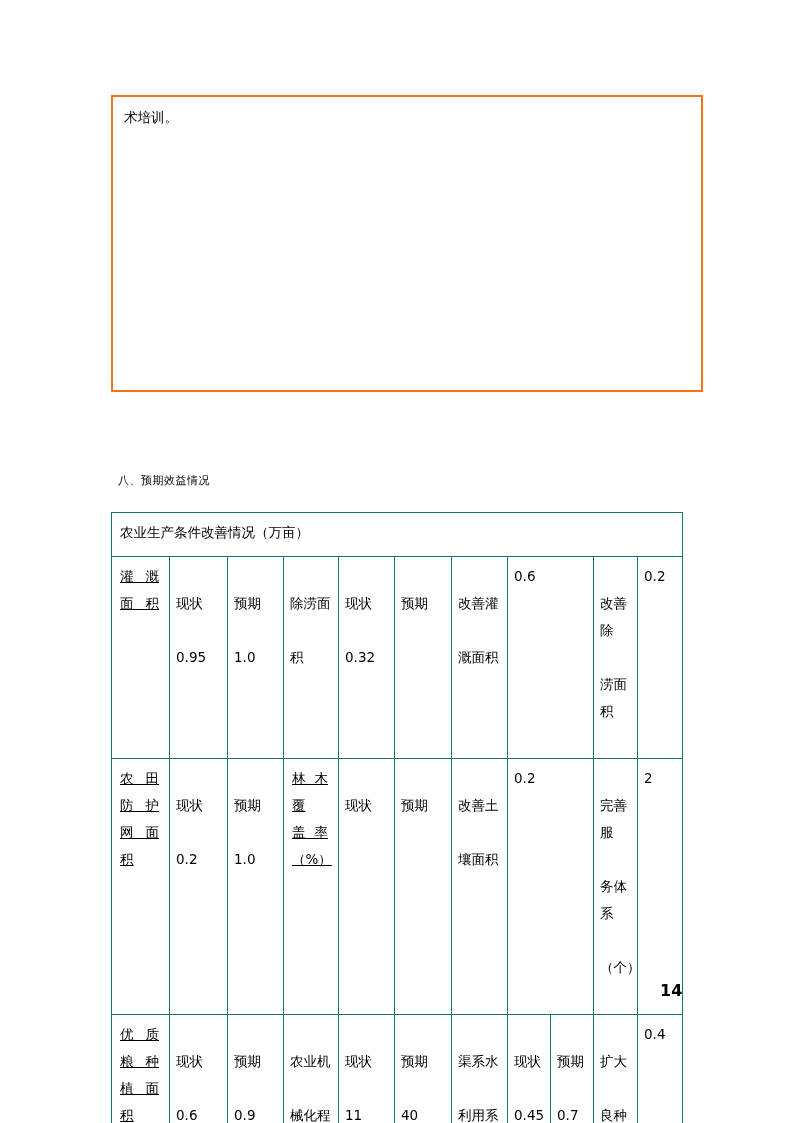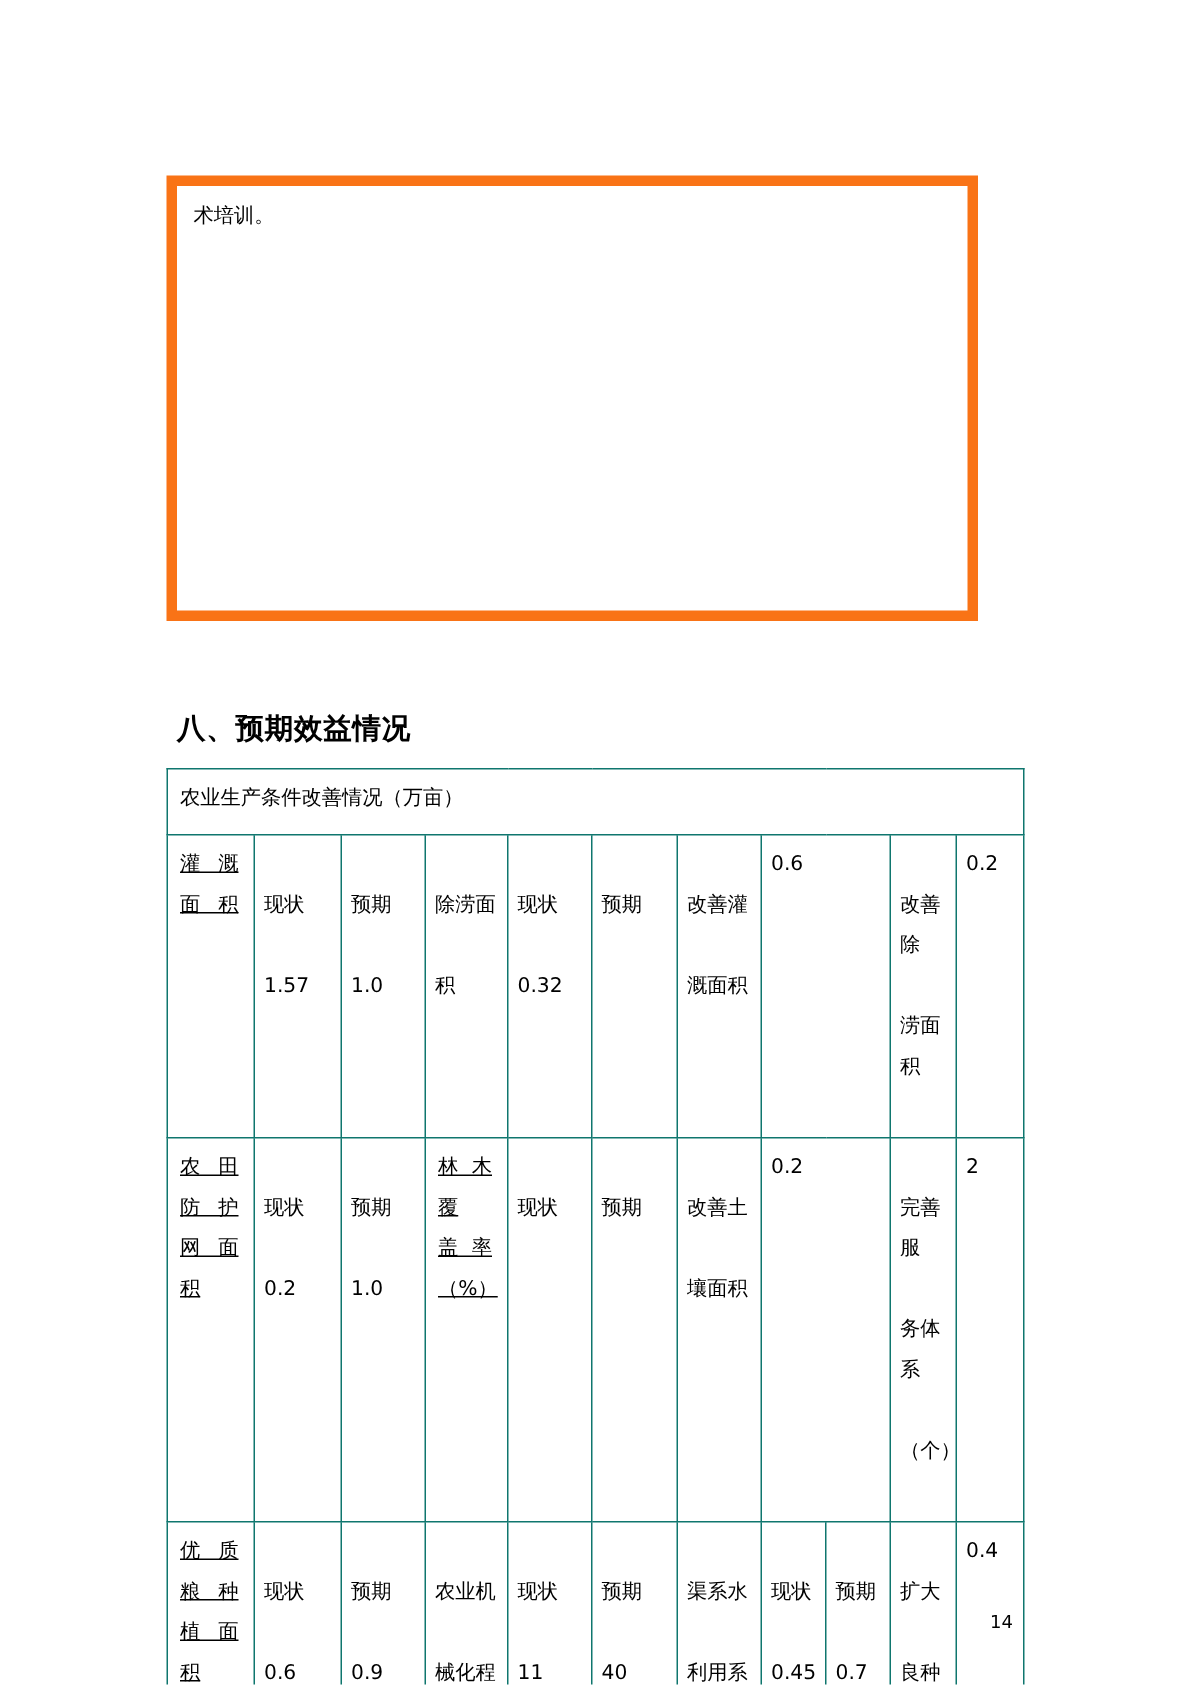--- a/index.html
+++ b/index.html
@@ -14,42 +14,41 @@
     font-family: "DejaVu Sans", "Liberation Sans", sans-serif;
     color: #000000;
     overflow: hidden;
   }
 
   
   .top-box {
     position: absolute;
     left: 111px;
     top: 95px;
-    width: 541px;
+    width: 592px;
     height: 297px;
-    border: 7px solid #f97316;
+    border: 2px solid #f97316;
     box-sizing: border-box;
-    margin-top: 22px;
   }
   .top-box-text {
     position: absolute;
     left: 11px;
     top: 10px;
     font-size: 13.5px;
     line-height: 20px;
     white-space: pre-wrap;
   }
 
   
   .section-heading {
     position: absolute;
     left: 118px;
     top: 473px;
-    font-size: 19px;
-    font-weight: bold;
+    font-size: 11px;
+    font-weight: normal;
     letter-spacing: 0.5px;
     white-space: nowrap;
   }
 
   
   .benefit-table {
     position: absolute;
     left: 111px;
     top: 512px;
     width: 571px;
@@ -88,23 +87,23 @@
   }
   .row-h1 td { height: 90px; }
   .row-h2 td { height: 163px; margin-top: 44px; }
   .row-h3 td { height: 165px; }
   .row-banner-top td { height: 43px; }
 
   
   .page-number {
     position: absolute;
     left: 660px;
-    top: 1074px;
-    font-size: 12px;
-    font-weight: normal;
+    top: 981px;
+    font-size: 16px;
+    font-weight: bold;
   }
 </style>
 </head>
 <body>
 
 <div class="top-box">
   <div class="top-box-text">术培训。</div>
 </div>
 
 <div class="section-heading">八、预期效益情况</div>
@@ -134,21 +133,21 @@
   <tr class="row-h1">
     <td>
       <div class="spread">
         <span>灌 溉</span>
         <span>面 积</span>
       </div>
     </td>
     <td>
       <div class="cellpad">
         <div>现状</div>
-        <div>1.57</div>
+        <div>0.95</div>
       </div>
     </td>
     <td>
       <div class="cellpad">
         <div>预期</div>
         <div>1.0</div>
       </div>
     </td>
     <td>
       <div class="cellpad">

